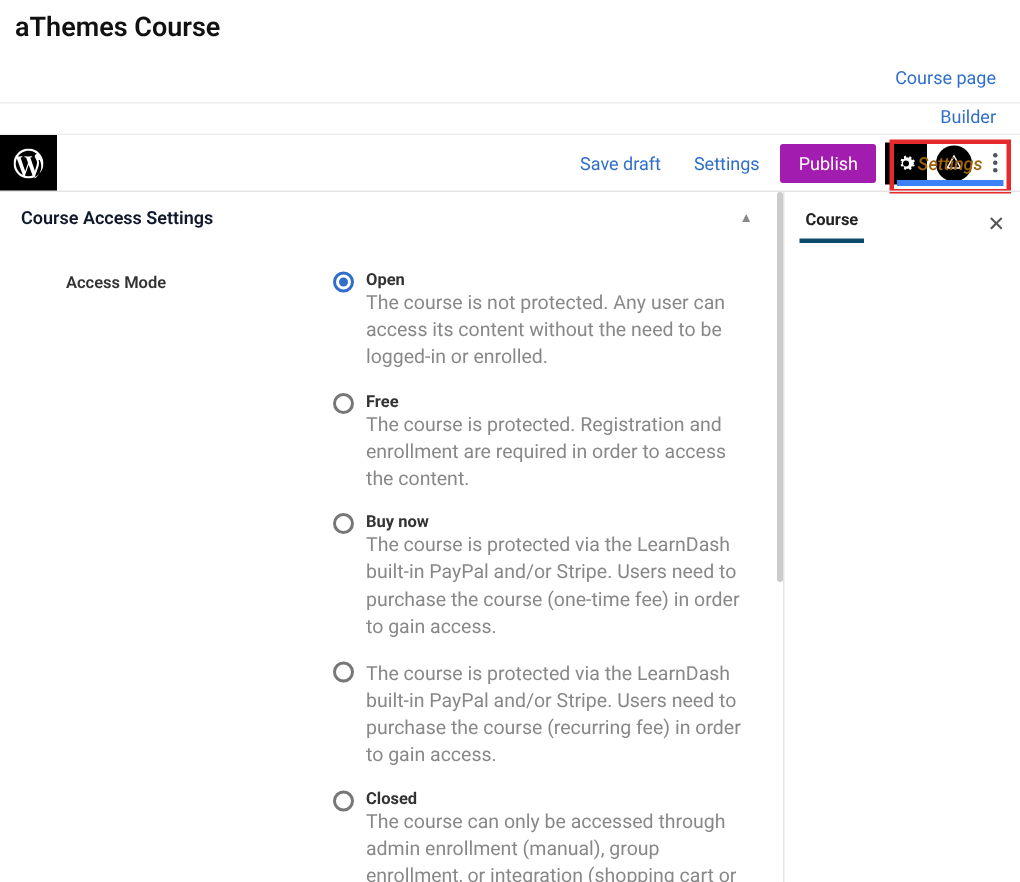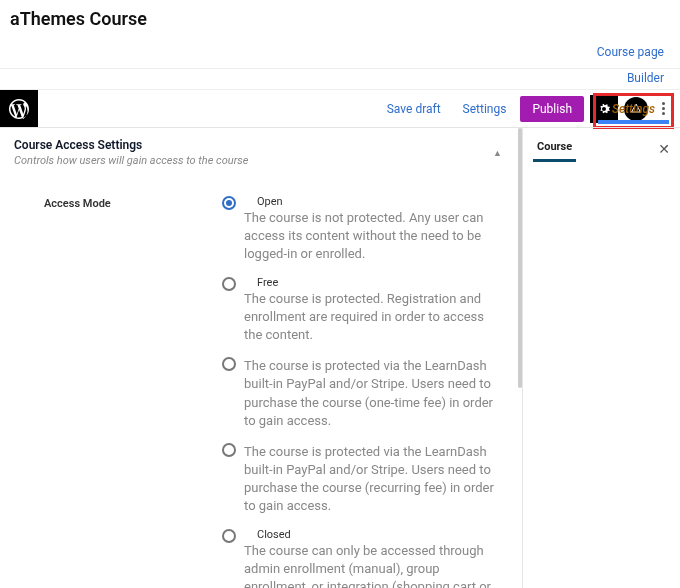--- a/index.html
+++ b/index.html
@@ -39,21 +39,21 @@
 
   .field-row { display: flex; padding: 12px 0 0 0; }
   .field-label { width: 160px; font-size: 11px; font-weight: 600; color: #333; padding-left: 30px; padding-top: 2px; }
   .field-body { flex: 1; padding-right: 14px; }
 
   .radio-item { display: flex; gap: 8px; margin-bottom: 12px; }
   .radio { width: 14px; height: 14px; border: 2px solid #777; border-radius: 50%; flex-shrink: 0; margin-top: 1px; cursor: pointer; position: relative; }
   .radio.checked { border-color: #2f6ecb; }
   .radio.checked::after { content: ""; position: absolute; width: 6px; height: 6px; background: #2f6ecb; border-radius: 50%; top: 2px; left: 2px; }
   .radio-text { flex: 1; }
-  .radio-title { font-size: 11px; font-weight: 400; color: #333; margin-left: 13px; }
+  .radio-title { font-size: 11px; font-weight: 700; color: #333; }
   .radio-desc { font-size: 13px; color: #888; line-height: 1.4; margin-top: 1px; max-width: 270px; }
 
   .toggle { width: 28px; height: 14px; border: 1.5px solid #888; border-radius: 999px; position: relative; cursor: pointer; }
   .toggle::after { content: ""; position: absolute; width: 8px; height: 8px; border: 1.5px solid #888; border-radius: 50%; top: 1px; left: 2px; background: #fff; }
   .toggle-row { display: flex; align-items: center; padding: 8px 0; gap: 16px; }
   .toggle-row .field-label { padding-top: 0; }
 </style>
 </head>
 <body>
 
@@ -98,21 +98,20 @@
 </div>
 
 <div class="work-area">
   <div class="scrollhint"></div>
   <div class="main-col">
 
     <div class="panel">
       <div class="panel-head">
         <div>
           <div class="panel-title">Course Access Settings</div>
-          <div class="panel-sub">Controls how users will gain access to the course</div>
         </div>
         <div class="chev">▲</div>
       </div>
 
       <div class="field-row" style="margin-top:16px;gap:48px;">
         <div class="field-label">Access Mode</div>
         <div class="field-body">
           <div class="radio-item">
             <div class="radio checked"></div>
             <div class="radio-text">
@@ -123,20 +122,21 @@
           <div class="radio-item">
             <div class="radio"></div>
             <div class="radio-text">
               <div class="radio-title">Free</div>
               <div class="radio-desc">The course is protected. Registration and enrollment are required in order to access the content.</div>
             </div>
           </div>
           <div class="radio-item">
             <div class="radio"></div>
             <div class="radio-text">
+              <div class="radio-title">Buy now</div>
               <div class="radio-desc">The course is protected via the LearnDash built-in PayPal and/or Stripe. Users need to purchase the course (one-time fee) in order to gain access.</div>
             </div>
           </div>
           <div class="radio-item">
             <div class="radio"></div>
             <div class="radio-text">
               <div class="radio-desc">The course is protected via the LearnDash built-in PayPal and/or Stripe. Users need to purchase the course (recurring fee) in order to gain access.</div>
             </div>
           </div>
           <div class="radio-item">

